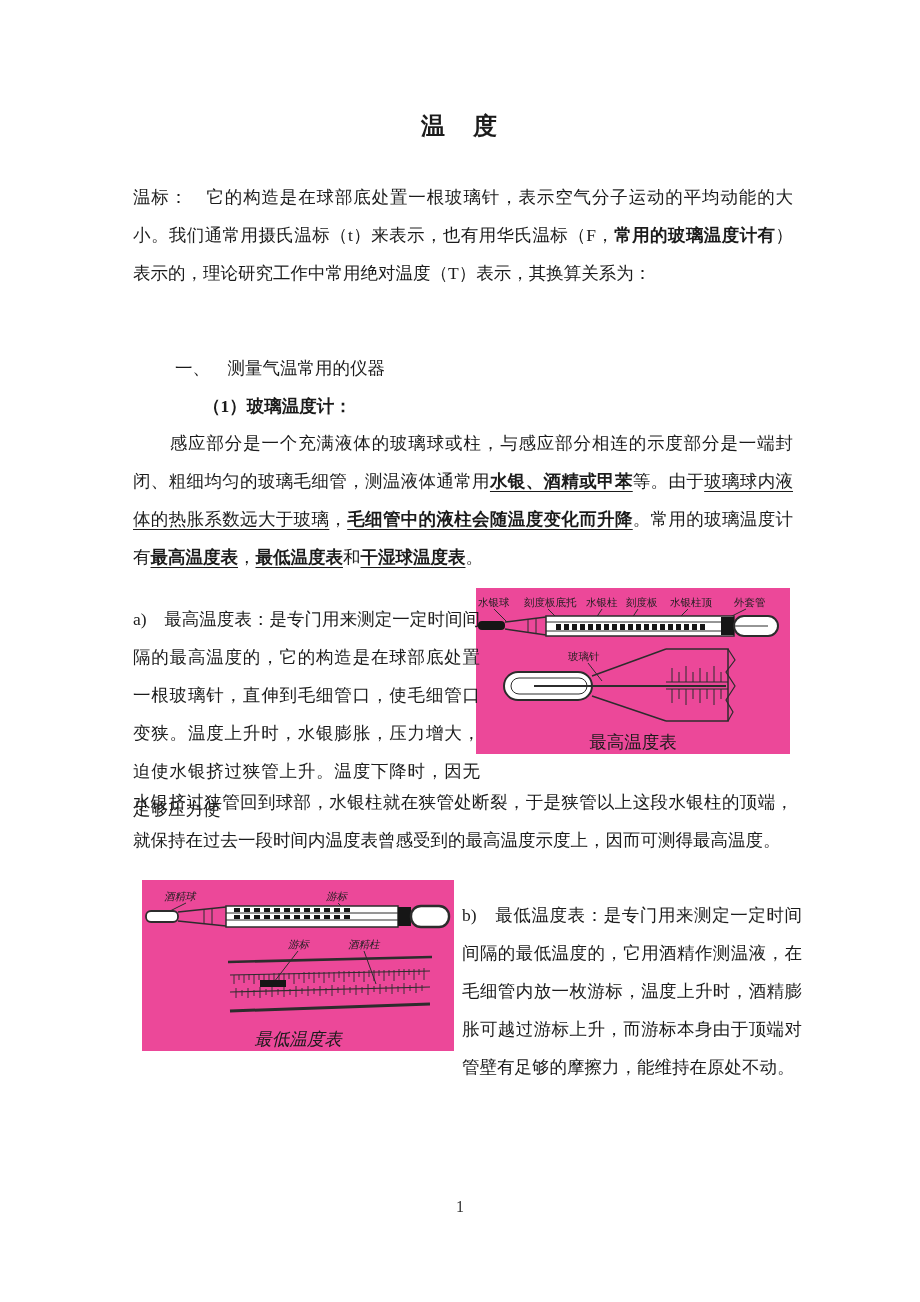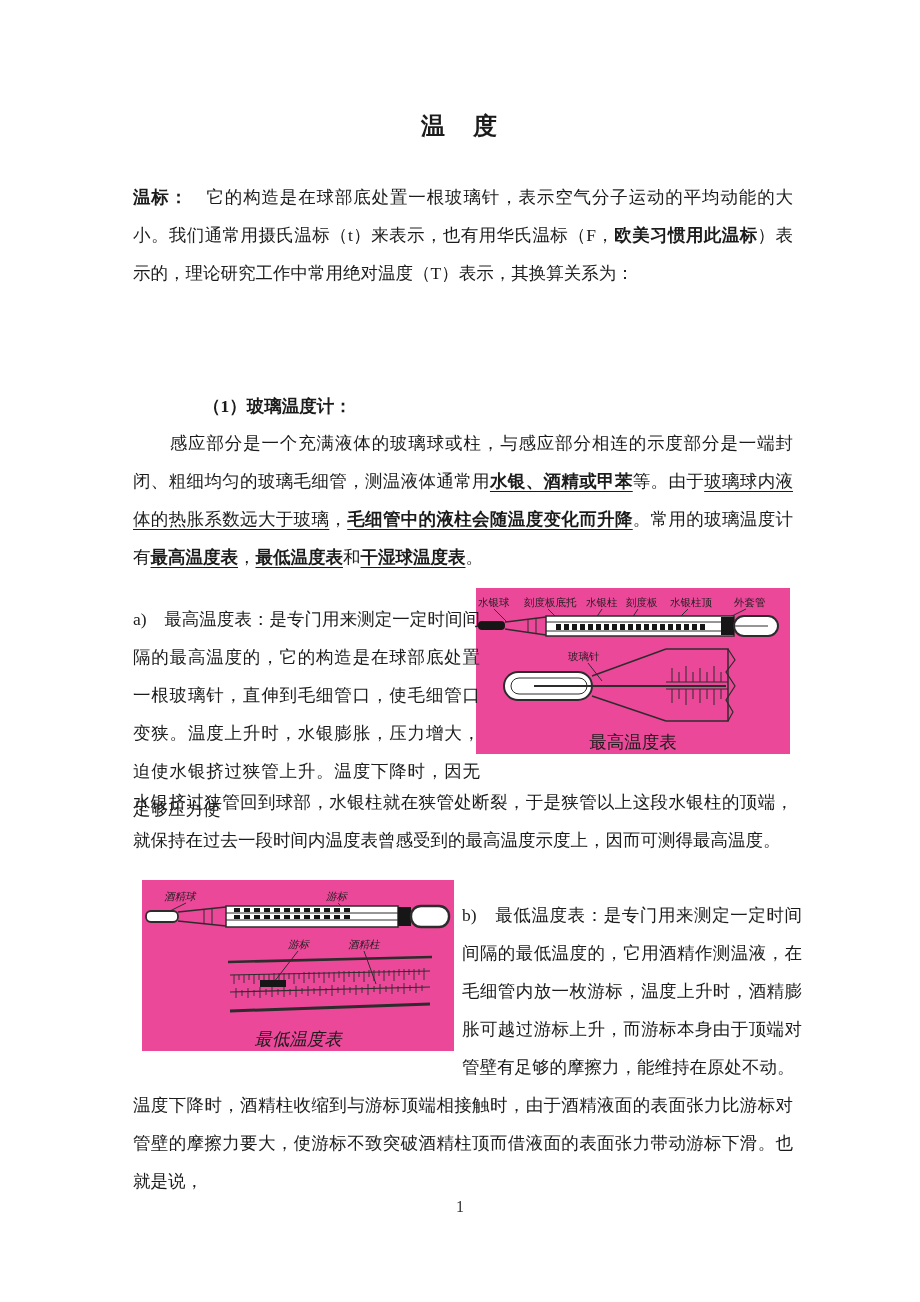--- a/index.html
+++ b/index.html
@@ -51,23 +51,24 @@
     text-align:center; font-size:16px; color:#333;
   }
 </style>
 </head>
 <body>
 
 <div class="page">
 
   <div class="doc-title">温　度</div>
 
-  <div class="body-text w-full" style="top:178px;"><span style="font-weight: bold;">温标：</span><span>　它的构造是在球部底处置一根玻璃针，表示空气分子运动的平均动能的大小。我们通常用摄氏温标（t）来表示，也有用华氏温标（F，</span><span style="font-weight: bold;">欧美习惯用此温标</span><span>）表示的，理论研究工作中常用绝对温度（T）表示，其换算关系为：</span></div>
-
-
+  <div class="body-text w-full" style="top:178px;"><span style="font-weight: normal;">温标：</span><span>　它的构造是在球部底处置一根玻璃针，表示空气分子运动的平均动能的大小。我们通常用摄氏温标（t）来表示，也有用华氏温标（F，</span><span style="font-weight: bold;">常用的玻璃温度计有</span><span>）表示的，理论研究工作中常用绝对温度（T）表示，其换算关系为：</span></div>
+
+
+  <div class="sec-heading">一、　测量气温常用的仪器</div>
 
   <div class="sub-heading">（1）玻璃温度计：</div>
 
   <div class="body-text w-full" style="top:424px;"><span>　　感应部分是一个充满液体的玻璃球或柱，与感应部分相连的示度部分是一端封闭、粗细均匀的玻璃毛细管，测温液体通常用</span><span style="font-weight: bold; text-decoration: underline; text-underline-offset: 4px;">水银、酒精或甲苯</span><span>等。由于</span><span style="text-decoration: underline; text-underline-offset: 4px;">玻璃球内液体的热胀系数远大于玻璃</span><span>，</span><span style="font-weight: bold; text-decoration: underline; text-underline-offset: 4px;">毛细管中的液柱会随温度变化而升降</span><span>。常用的玻璃温度计有</span><span style="font-weight: bold; text-decoration: underline; text-underline-offset: 4px;">最高温度表</span><span>，</span><span style="font-weight: bold; text-decoration: underline; text-underline-offset: 4px;">最低温度表</span><span>和</span><span style="font-weight: bold; text-decoration: underline; text-underline-offset: 4px;">干湿球温度表</span><span>。</span></div>
 
   <div class="figure" style="left:476px; top:588px; width:314px;">
     <svg width="314" height="140" viewBox="0 0 314 140">
 
       <text class="fig-label" x="2" y="18">水银球</text>
       <text class="fig-label" x="48" y="18">刻度板底托</text>
@@ -290,17 +291,16 @@
         </g>
         <rect class="ink" x="118" y="100" width="26" height="7"></rect>
         <line class="stk" x1="88" y1="131" x2="288" y2="124" stroke-width="3"></line>
       </g>
     </svg>
     <div class="fig-caption">最低温度表</div>
   </div>
 
   <div class="body-text" style="top:896px; left:462px; width:340px;">b)　最低温度表：是专门用来测定一定时间间隔的最低温度的，它用酒精作测温液，在毛细管内放一枚游标，温度上升时，酒精膨胀可越过游标上升，而游标本身由于顶端对管壁有足够的摩擦力，能维持在原处不动。</div>
 
-  <div class="body-text w-full" style="top:1086px;">温度下降时，酒精柱收缩到与游标顶端相接触时，由于酒精液面的表面张力比游标对管壁的摩擦力要大，使游标不致突破酒精柱顶而借液面的表面张力带动游标下滑。也就是说，</div>
 
   <div class="page-number">1</div>
 
 </div>
 
 </body></html>

